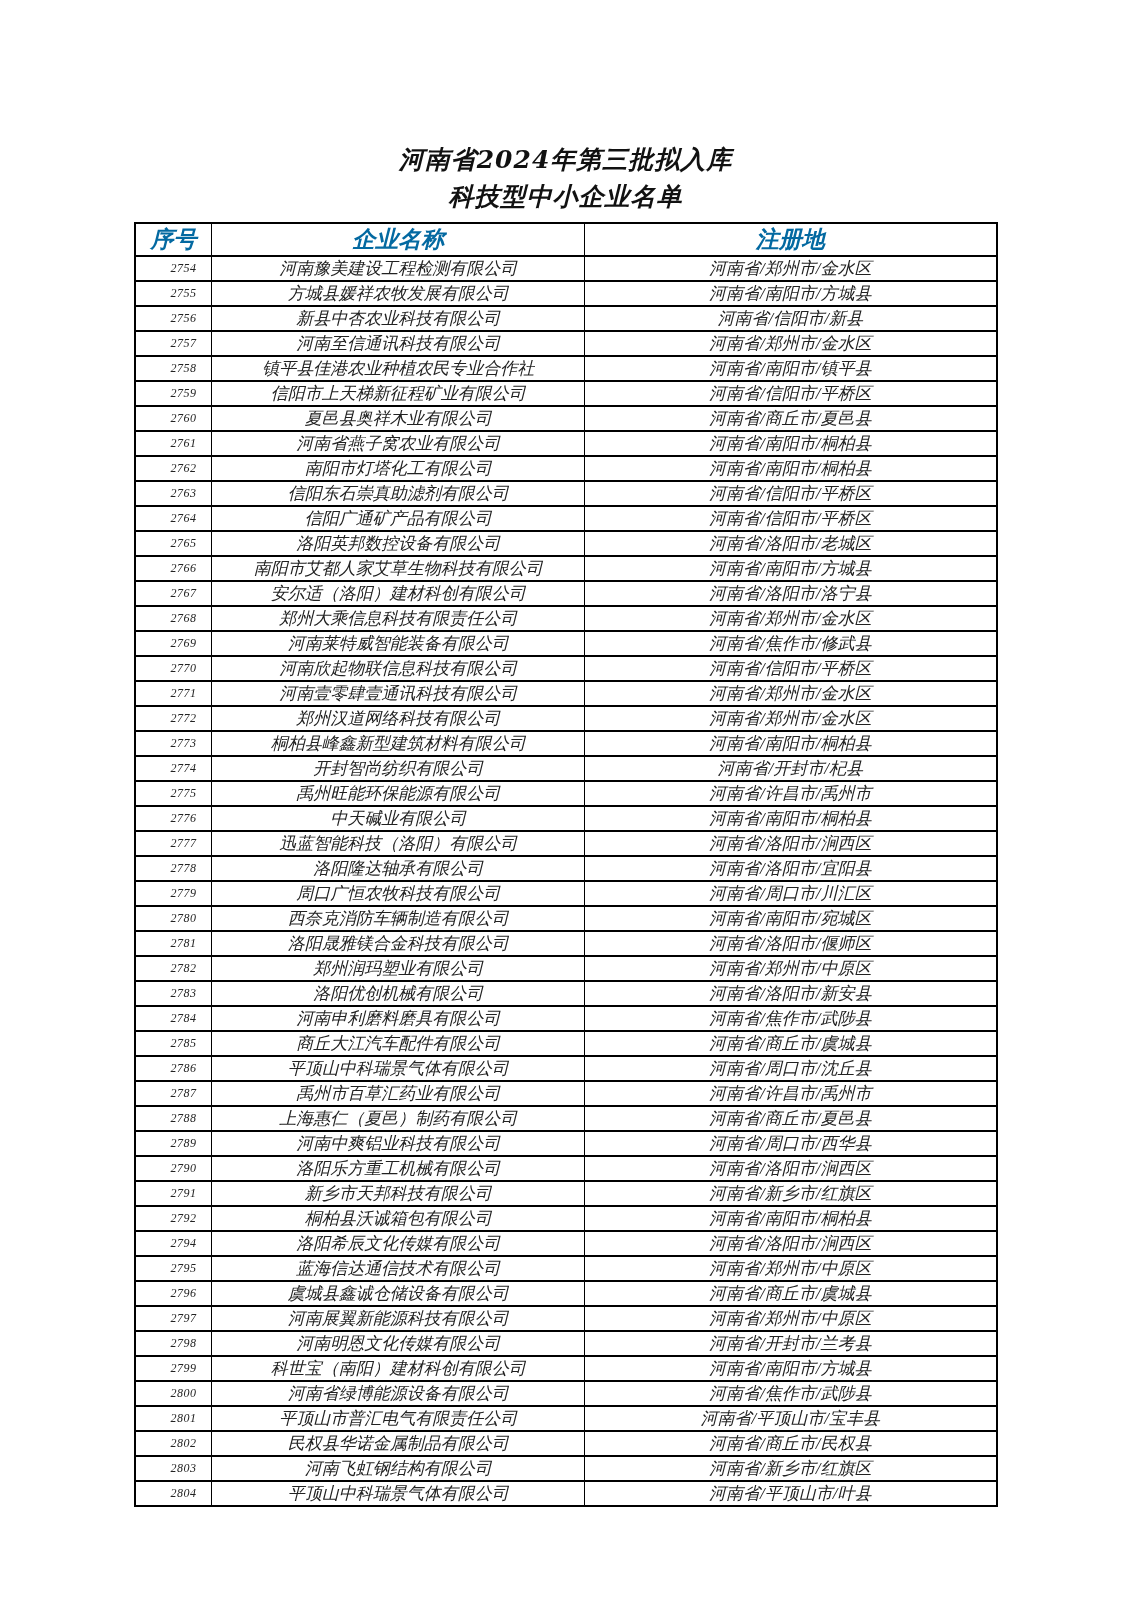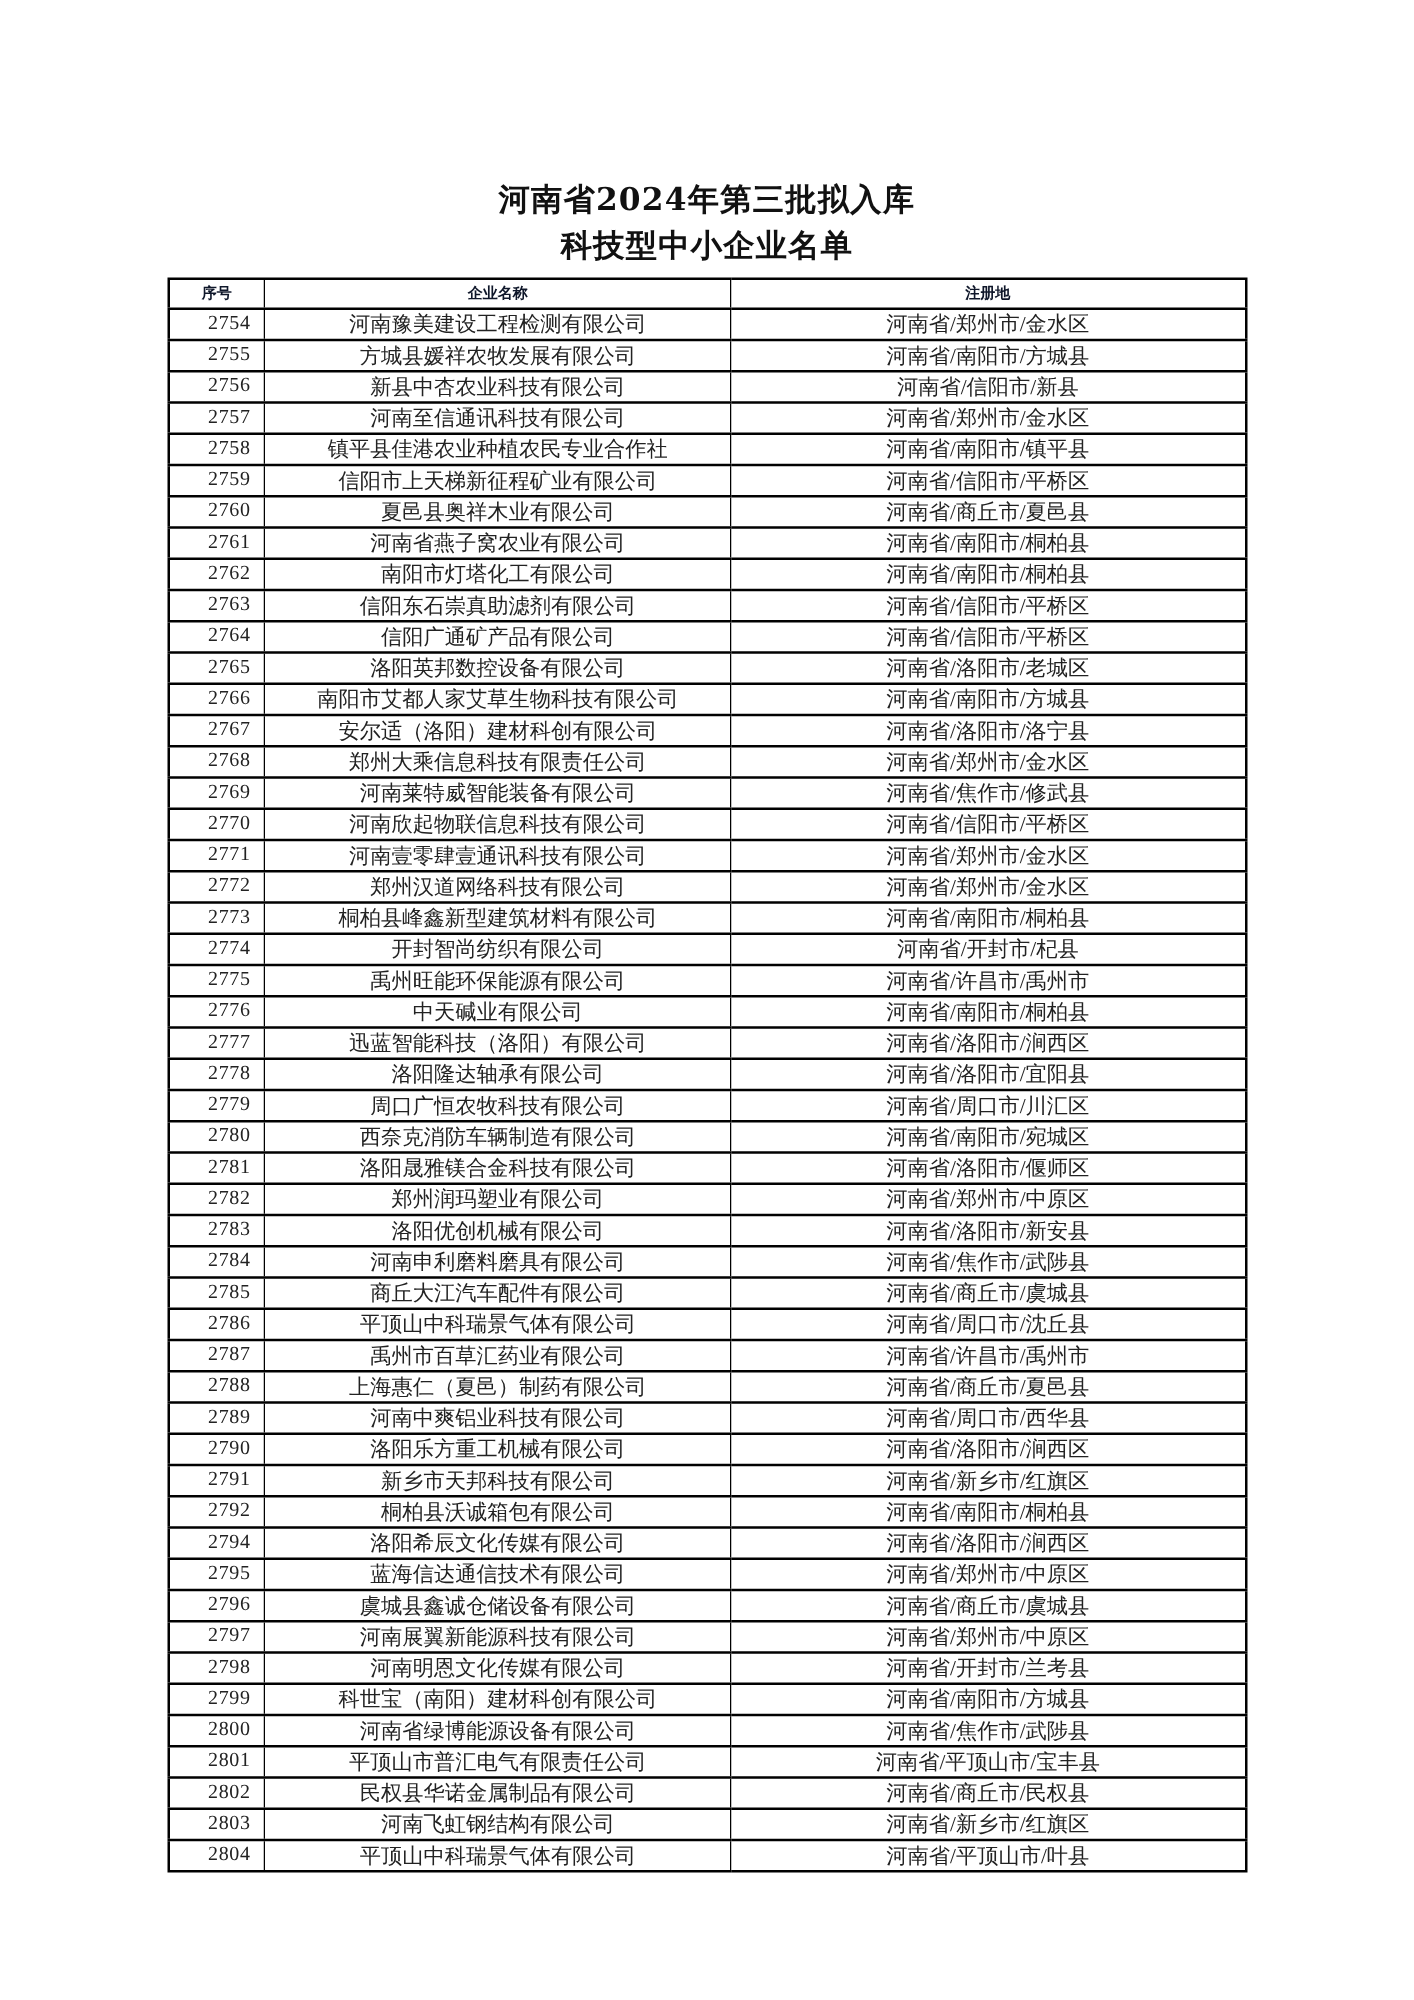--- a/index.html
+++ b/index.html
@@ -8,20 +8,21 @@
     background: #ffffff;
   }
   .page {
     position: relative;
     width: 1131px;
     height: 1600px;
     margin: 0 auto;
     background: #ffffff;
     font-family: "Liberation Serif", "DejaVu Serif", serif;
     color: #1c1c1c;
+    font-style: italic;
   }
   .title-block {
     padding-top: 141px;
     text-align: center;
   }
   .title-line {
     font-family: "DejaVu Serif", "Liberation Serif", serif;
     font-size: 25px;
     font-weight: bold;
     line-height: 37px;
@@ -42,33 +43,33 @@
     padding: 0 4px;
     height: 21.9px;
     overflow: hidden;
     white-space: nowrap;
     text-align: center;
     vertical-align: middle;
   }
   .company-table th {
     font-family: "DejaVu Serif", "Liberation Serif", serif;
     font-weight: bold;
-    font-size: 12px;
-    color: #0f172a;
+    font-size: 23px;
+    color: #0369a1;
   }
   .company-table td {
     font-family: "Liberation Serif", "DejaVu Serif", serif;
     font-size: 17px;
     font-weight: normal;
     color: #222222;
   }
   .col-no  { width: 77px;  }
   .col-name{ width: 371px; }
   .col-loc { width: 410px; }
-  td.cell-no { font-family: "Liberation Serif", serif; font-size: 16px; letter-spacing: 0.5px; padding-left: 24px; }
+  td.cell-no { font-family: "Liberation Serif", serif; font-size: 12px; letter-spacing: 0.5px; padding-left: 24px; }
 </style>
 </head>
 <body>
 
 <div class="page">
   <div class="title-block">
     <div class="title-line">河南省2024年第三批拟入库</div>
     <div class="title-line">科技型中小企业名单</div>
   </div>
 

